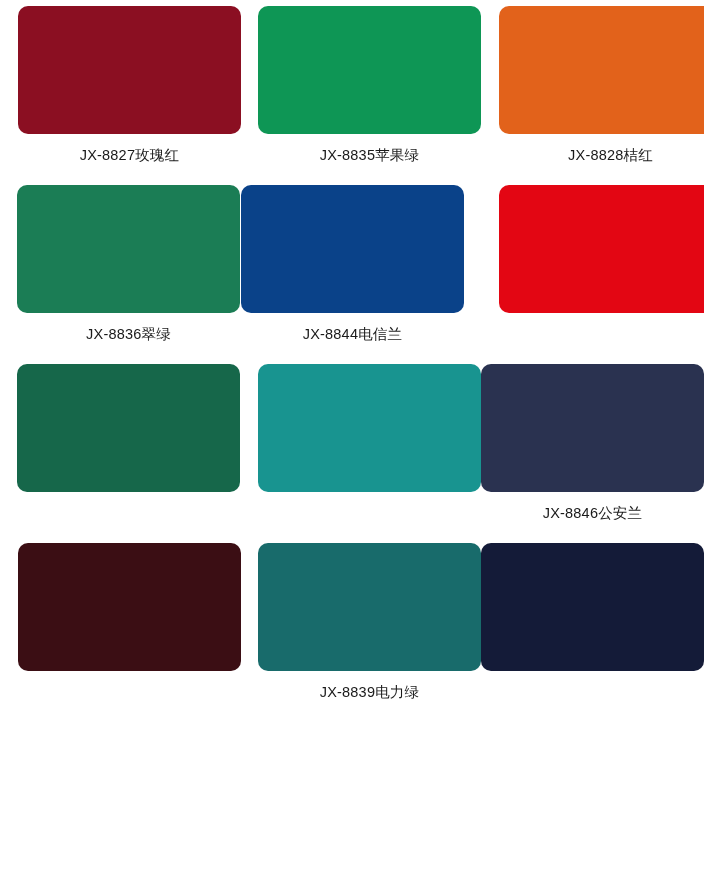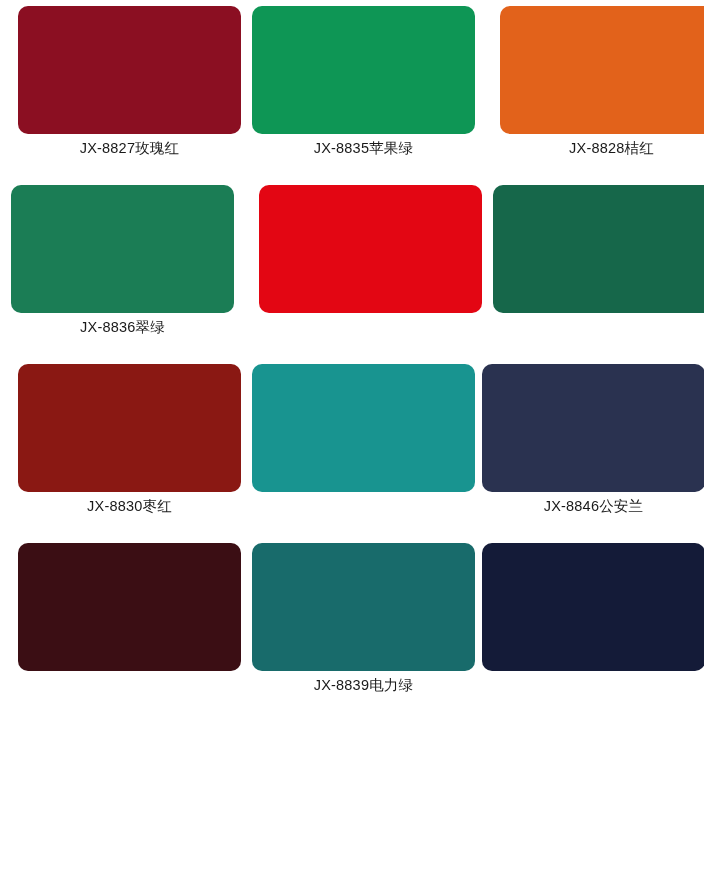--- a/index.html
+++ b/index.html
@@ -34,36 +34,36 @@
 
   .chip {
     width: 223px;
     height: 128px;
     border-radius: 10px;
     box-sizing: border-box;
     margin-top: 6px;
   }
 
   .chip-label {
-    margin-top: 6px;
+    margin-top: 13px;
     font-size: 14.5px;
     line-height: 1.2;
     color: #1a1a1a;
     text-align: center;
     letter-spacing: 0.2px;
     white-space: nowrap;
   }
 
   
   .col-0 .chip { margin-left: 0; }
   .col-1 .chip { margin-left: 0; }
   .col-2 .chip { margin-left: 0; }
 
   .col-0 { padding-left: 18px; align-items: flex-start; }
-  .col-1 { padding-left: 11px; align-items: flex-start; }
+  .col-1 { padding-left: 17px; align-items: flex-start; }
   .col-2 { padding-left: 0px; align-items: flex-start; }
 
   .col-0 .chip-label { width: 223px; }
   .col-1 .chip-label { width: 223px; }
   .col-2 .chip-label { width: 223px; }
 </style>
 </head>
 <body>
 
 <div id="swatch-grid">
@@ -76,29 +76,29 @@
       <div class="chip-label">JX-8835苹果绿</div>
     </div>
     <div class="swatch-cell col-0">
       <div class="chip" style="background: rgb(226, 98, 27);"></div>
       <div class="chip-label">JX-8828桔红</div>
     </div>
     <div class="swatch-cell col-1">
       <div class="chip" style="background: rgb(27, 125, 85);"></div>
       <div class="chip-label">JX-8836翠绿</div>
     </div>
+    <div class="swatch-cell col-2">
+      <div class="chip" style="background: rgb(10, 66, 137);"></div>
+      <div class="chip-label">JX-8844电信兰</div>
+    </div>
     <div class="swatch-cell col-0">
       <div class="chip" style="background: rgb(227, 6, 19);"></div>
     </div>
     <div class="swatch-cell col-1">
       <div class="chip" style="background: rgb(22, 103, 74);"></div>
-    </div>
-    <div class="swatch-cell col-0">
-      <div class="chip" style="background: rgb(138, 24, 19);"></div>
-      <div class="chip-label">JX-8830枣红</div>
     </div>
     <div class="swatch-cell col-1">
       <div class="chip" style="background: rgb(24, 148, 144);"></div>
     </div>
     <div class="swatch-cell col-2">
       <div class="chip" style="background: rgb(42, 50, 80);"></div>
       <div class="chip-label">JX-8846公安兰</div>
     </div>
     <div class="swatch-cell col-0">
       <div class="chip" style="background: rgb(59, 14, 20);"></div>

